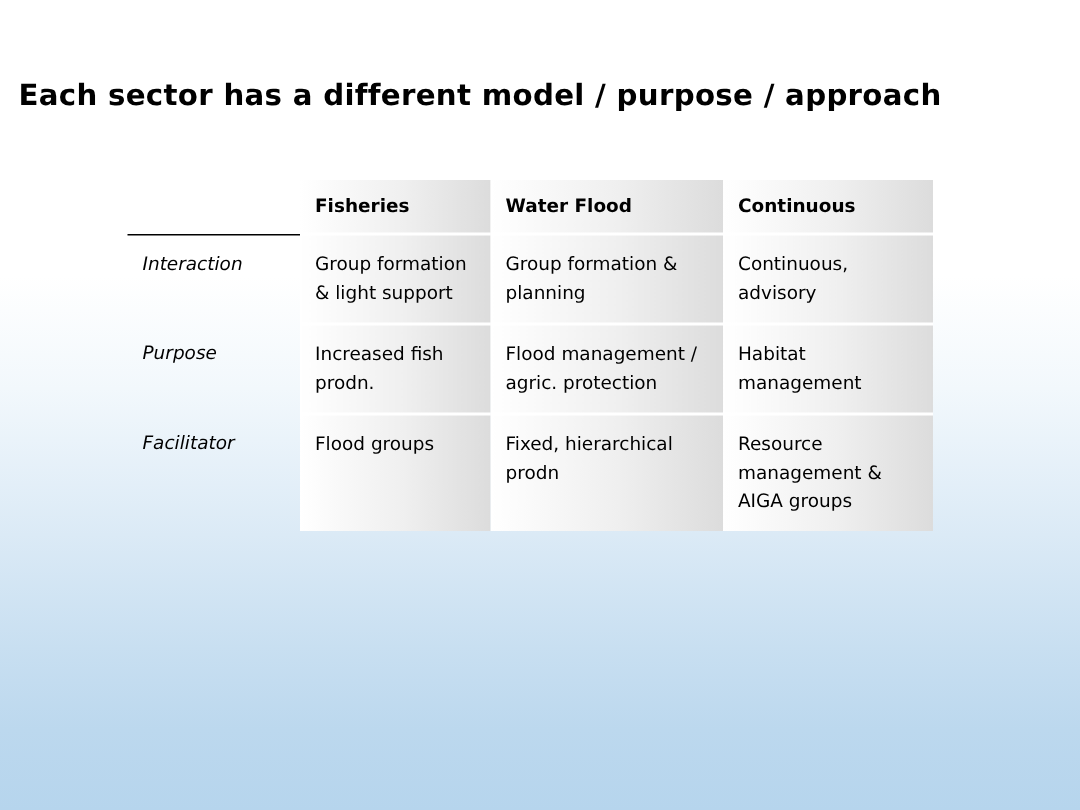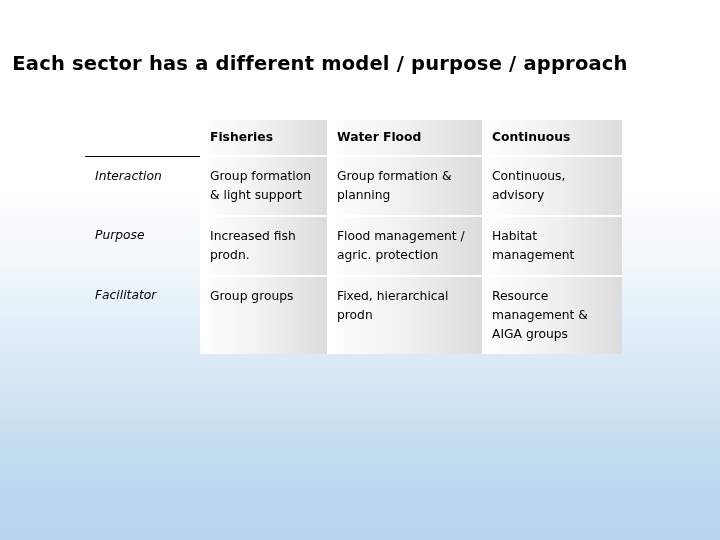--- a/index.html
+++ b/index.html
@@ -128,21 +128,21 @@
           <td class="cell">Continuous, advisory</td>
         </tr>
         <tr>
           <td class="rowlabel">Purpose</td>
           <td class="cell">Increased fish prodn.</td>
           <td class="cell">Flood management / agric. protection</td>
           <td class="cell">Habitat management</td>
         </tr>
         <tr>
           <td class="rowlabel">Facilitator</td>
-          <td class="cell">Group groups</td>
+          <td class="cell">Flood groups</td>
           <td class="cell">Fixed, hierarchical prodn</td>
           <td class="cell">Resource management &amp; AIGA groups</td>
         </tr>
       </tbody>
     </table>
   </div>
 
 </div>
 
 </body></html>

